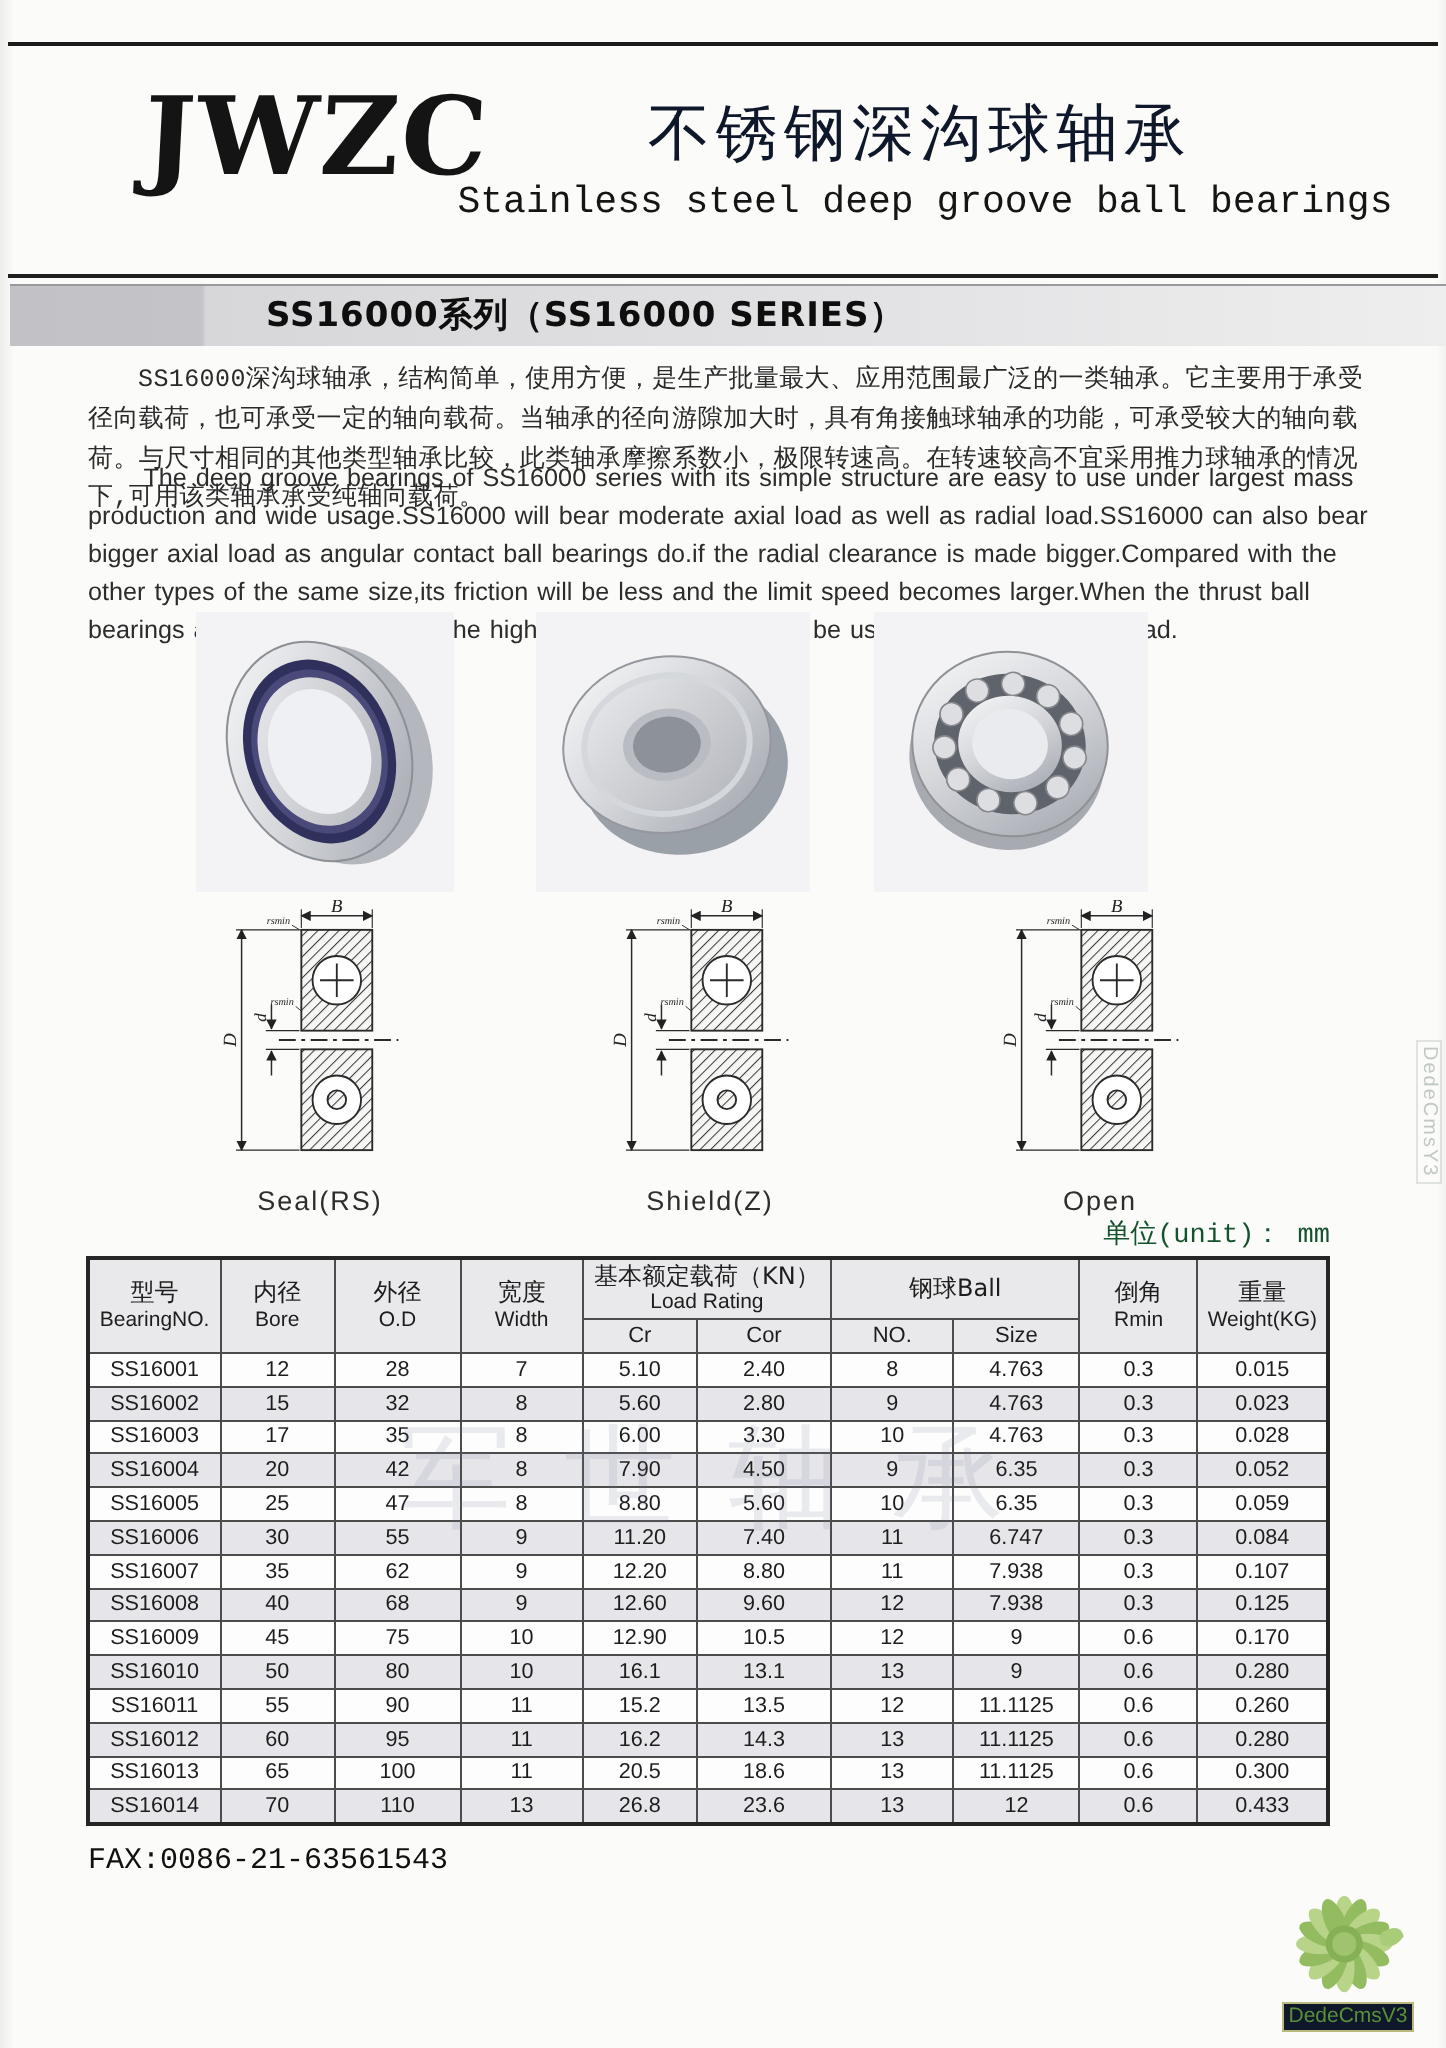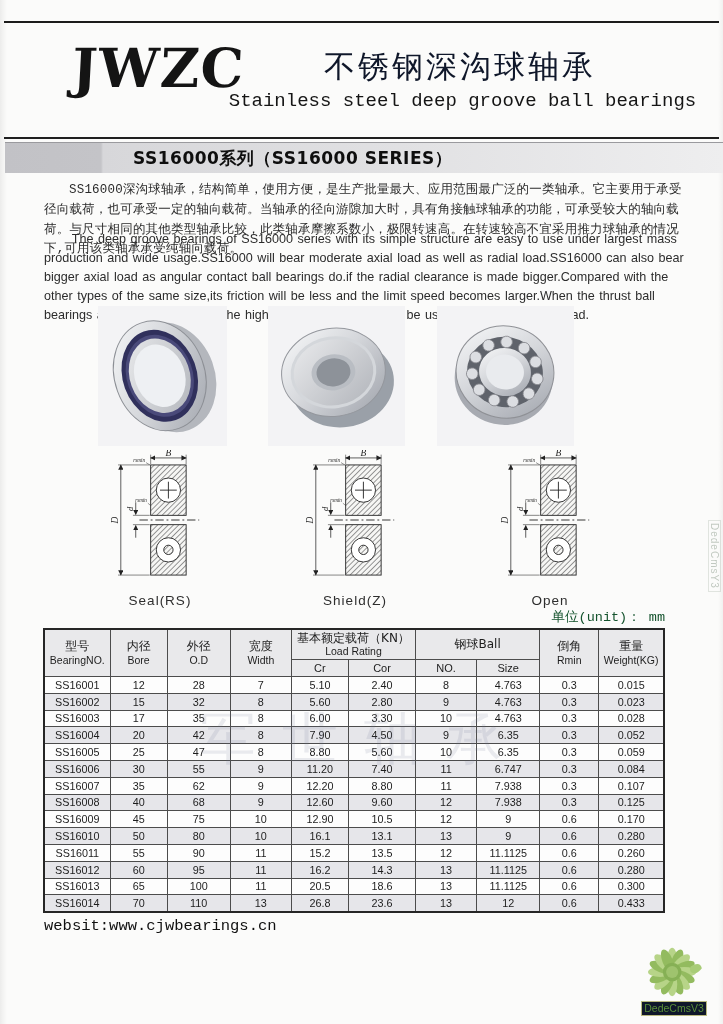--- a/index.html
+++ b/index.html
@@ -508,21 +508,21 @@
         <td>0.6</td>
         <td>0.433</td>
       </tr>
     </tbody>
 </table>
 
 <div class="wm-table">军世轴承</div>
 <div class="wm-side">DedeCmsY3</div>
 
 <div class="footer">
-  <span class="web">websit:www.cjwbearings.cn</span>
+  <span class="fax">FAX:0086-21-63561543</span>
 </div>
 
 <div class="badge">
   <svg width="60" height="52" viewBox="0 0 64 56">
     <g>
       <ellipse transform="rotate(0 30 28)" cx="30" cy="15" rx="5.5" ry="13" fill="#b7d488"></ellipse>
       <ellipse transform="rotate(22.5 30 28)" cx="30" cy="15" rx="5.5" ry="13" fill="#93bb5f"></ellipse>
       <ellipse transform="rotate(45 30 28)" cx="30" cy="15" rx="5.5" ry="13" fill="#b7d488"></ellipse>
       <ellipse transform="rotate(67.5 30 28)" cx="30" cy="15" rx="5.5" ry="13" fill="#93bb5f"></ellipse>
       <ellipse transform="rotate(90 30 28)" cx="30" cy="15" rx="5.5" ry="13" fill="#b7d488"></ellipse>

